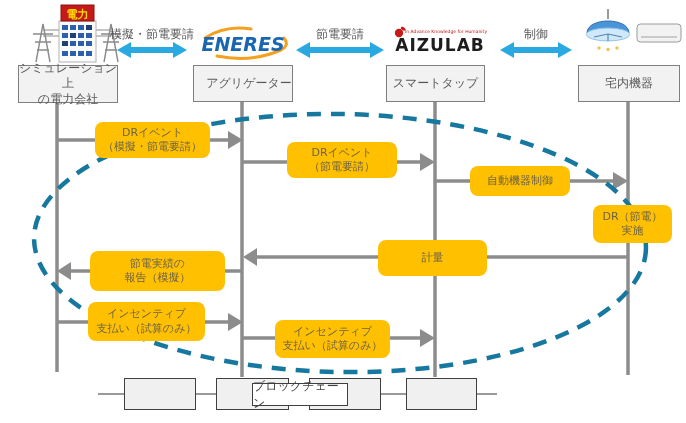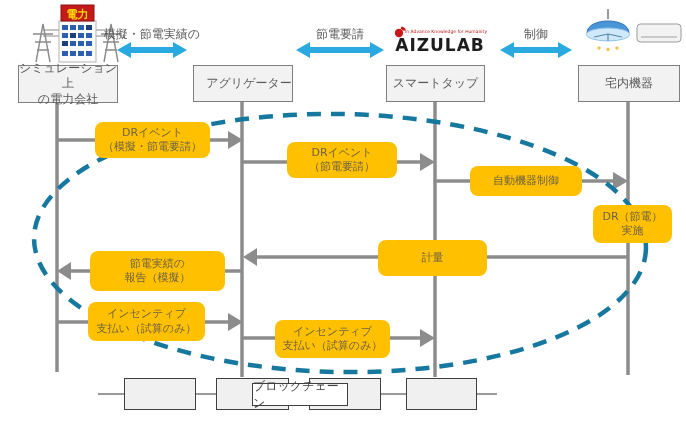--- a/index.html
+++ b/index.html
@@ -127,20 +127,27 @@
         <rect x="36" y="47" width="6" height="5"></rect>
           <rect x="44" y="47" width="6" height="5"></rect>
           <rect x="52" y="47" width="6" height="5"></rect>
           <rect x="60" y="47" width="6" height="5"></rect>
       </g>
       <rect x="35" y="1" width="33" height="16" fill="#c41a1a" stroke="#8e1010"></rect>
       <text x="51.5" y="13.5" text-anchor="middle" font-size="11" font-weight="bold" fill="#ffd800">電力</text>
     </svg>
   </div>
 
+  <div class="iconwrap" style="left:193px;top:26px;width:100px;height:34px;">
+    <svg width="100" height="34" viewBox="0 0 100 34">
+      <path d="M12,12 Q32,-1 58,3" fill="none" stroke="#F5A01E" stroke-width="3" stroke-linecap="round"></path>
+      <path d="M24,30 Q58,37 88,24 Q97,19 91,12" fill="none" stroke="#F5A01E" stroke-width="3" stroke-linecap="round"></path>
+      <text x="50" y="25" text-anchor="middle" font-size="19" font-weight="bold" font-style="italic" fill="#1B66B1">ENERES</text>
+    </svg>
+  </div>
 
   <div class="iconwrap" style="left:388px;top:20px;width:104px;height:38px;">
     <svg width="104" height="38" viewBox="0 0 104 38">
       <text x="58" y="13" text-anchor="middle" font-size="4.5" fill="#c01818">In Advance Knowledge for Humanity</text>
       <text x="52" y="31" text-anchor="middle" font-size="17" font-weight="bold" fill="#1d1d1d" letter-spacing="1">AIZULAB</text>
       <circle cx="11" cy="13" r="4.2" fill="#c81919"></circle>
       <rect x="13" y="7" width="5" height="3" rx="1.5" fill="#c81919" transform="rotate(30 15 8)"></rect>
     </svg>
   </div>
 
@@ -153,35 +160,35 @@
       <g fill="#f2c14e">
         <circle cx="16" cy="40" r="1.7"></circle>
           <circle cx="25" cy="41.5" r="1.7"></circle>
           <circle cx="34" cy="40" r="1.7"></circle>
       </g>
       <rect x="54" y="16" width="44" height="18" rx="3.5" fill="#f2f2f2" stroke="#9a9a9a"></rect>
       <line x1="58" y1="29" x2="94" y2="29" stroke="#bdbdbd" stroke-width="1.5"></line>
     </svg>
   </div>
 
-  <div class="toplabel" style="left:100px;top:26px;width:104px;">模擬・節電実績の</div>
+  <div class="toplabel" style="left:100px;top:26px;width:104px;">模擬・節電要請</div>
   <div class="toplabel" style="left:300px;top:26px;width:80px;">節電要請</div>
   <div class="toplabel" style="left:505px;top:26px;width:62px;">制御</div>
 
   <div class="hbox" style="left:18px;top:65px;width:100px;height:38px;">シミュレーション上
 の電力会社</div>
   <div class="hbox" style="left:193px;top:65px;width:100px;height:37px;padding-left:12px;">アグリゲーター</div>
   <div class="hbox" style="left:386px;top:65px;width:99px;height:37px;">スマートタップ</div>
   <div class="hbox" style="left:578px;top:65px;width:102px;height:37px;">宅内機器</div>
 
   <div class="obox" style="left:95px;top:122px;width:115px;height:36px;">DRイベント
 （模擬・節電要請）</div>
   <div class="obox" style="left:287px;top:142px;width:110px;height:36px;">DRイベント
 （節電要請）</div>
-  <div class="obox" style="left:470px;top:166px;width:112px;height:30px;">自動機器制御</div>
+  <div class="obox" style="left:470px;top:166px;width:100px;height:30px;">自動機器制御</div>
   <div class="obox" style="left:593px;top:205px;width:79px;height:38px;">DR（節電）
 実施</div>
   <div class="obox" style="left:378px;top:240px;width:109px;height:36px;">計量</div>
   <div class="obox" style="left:90px;top:251px;width:135px;height:40px;">節電実績の
 報告（模擬）</div>
   <div class="obox" style="left:88px;top:302px;width:117px;height:39px;">インセンティブ
 支払い（試算のみ）</div>
   <div class="obox" style="left:275px;top:320px;width:115px;height:38px;">インセンティブ
 支払い（試算のみ）</div>
 

